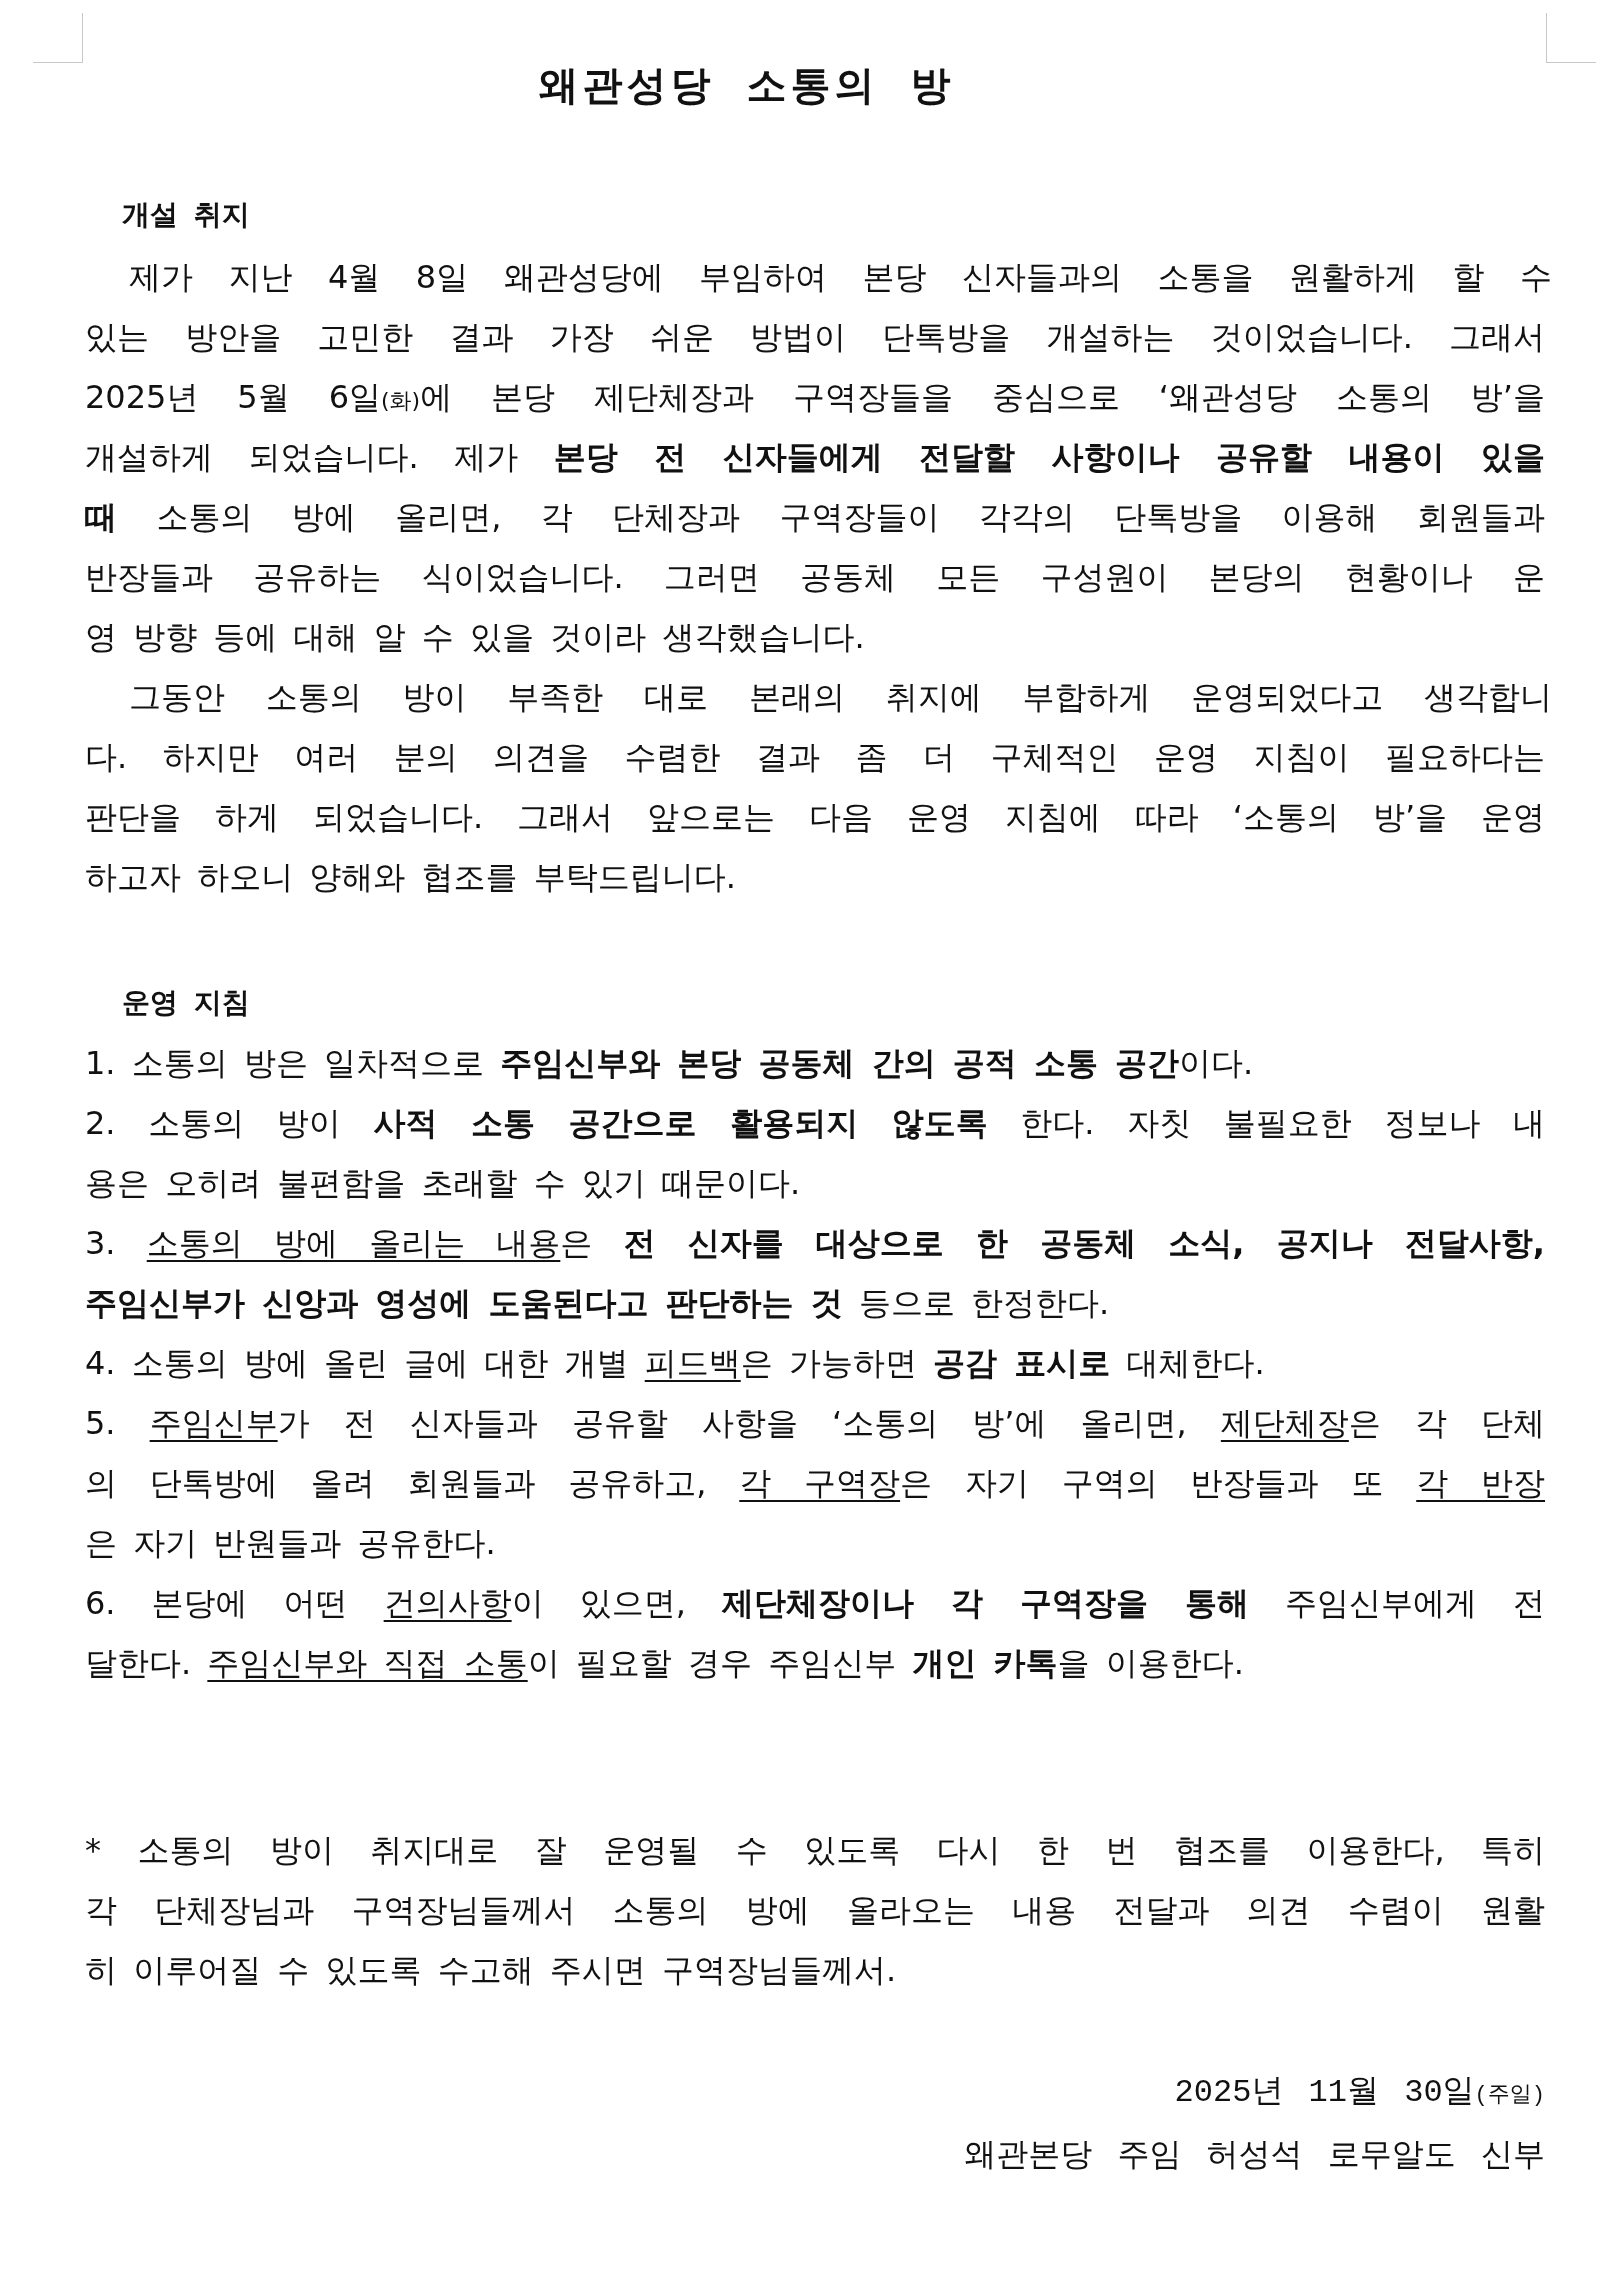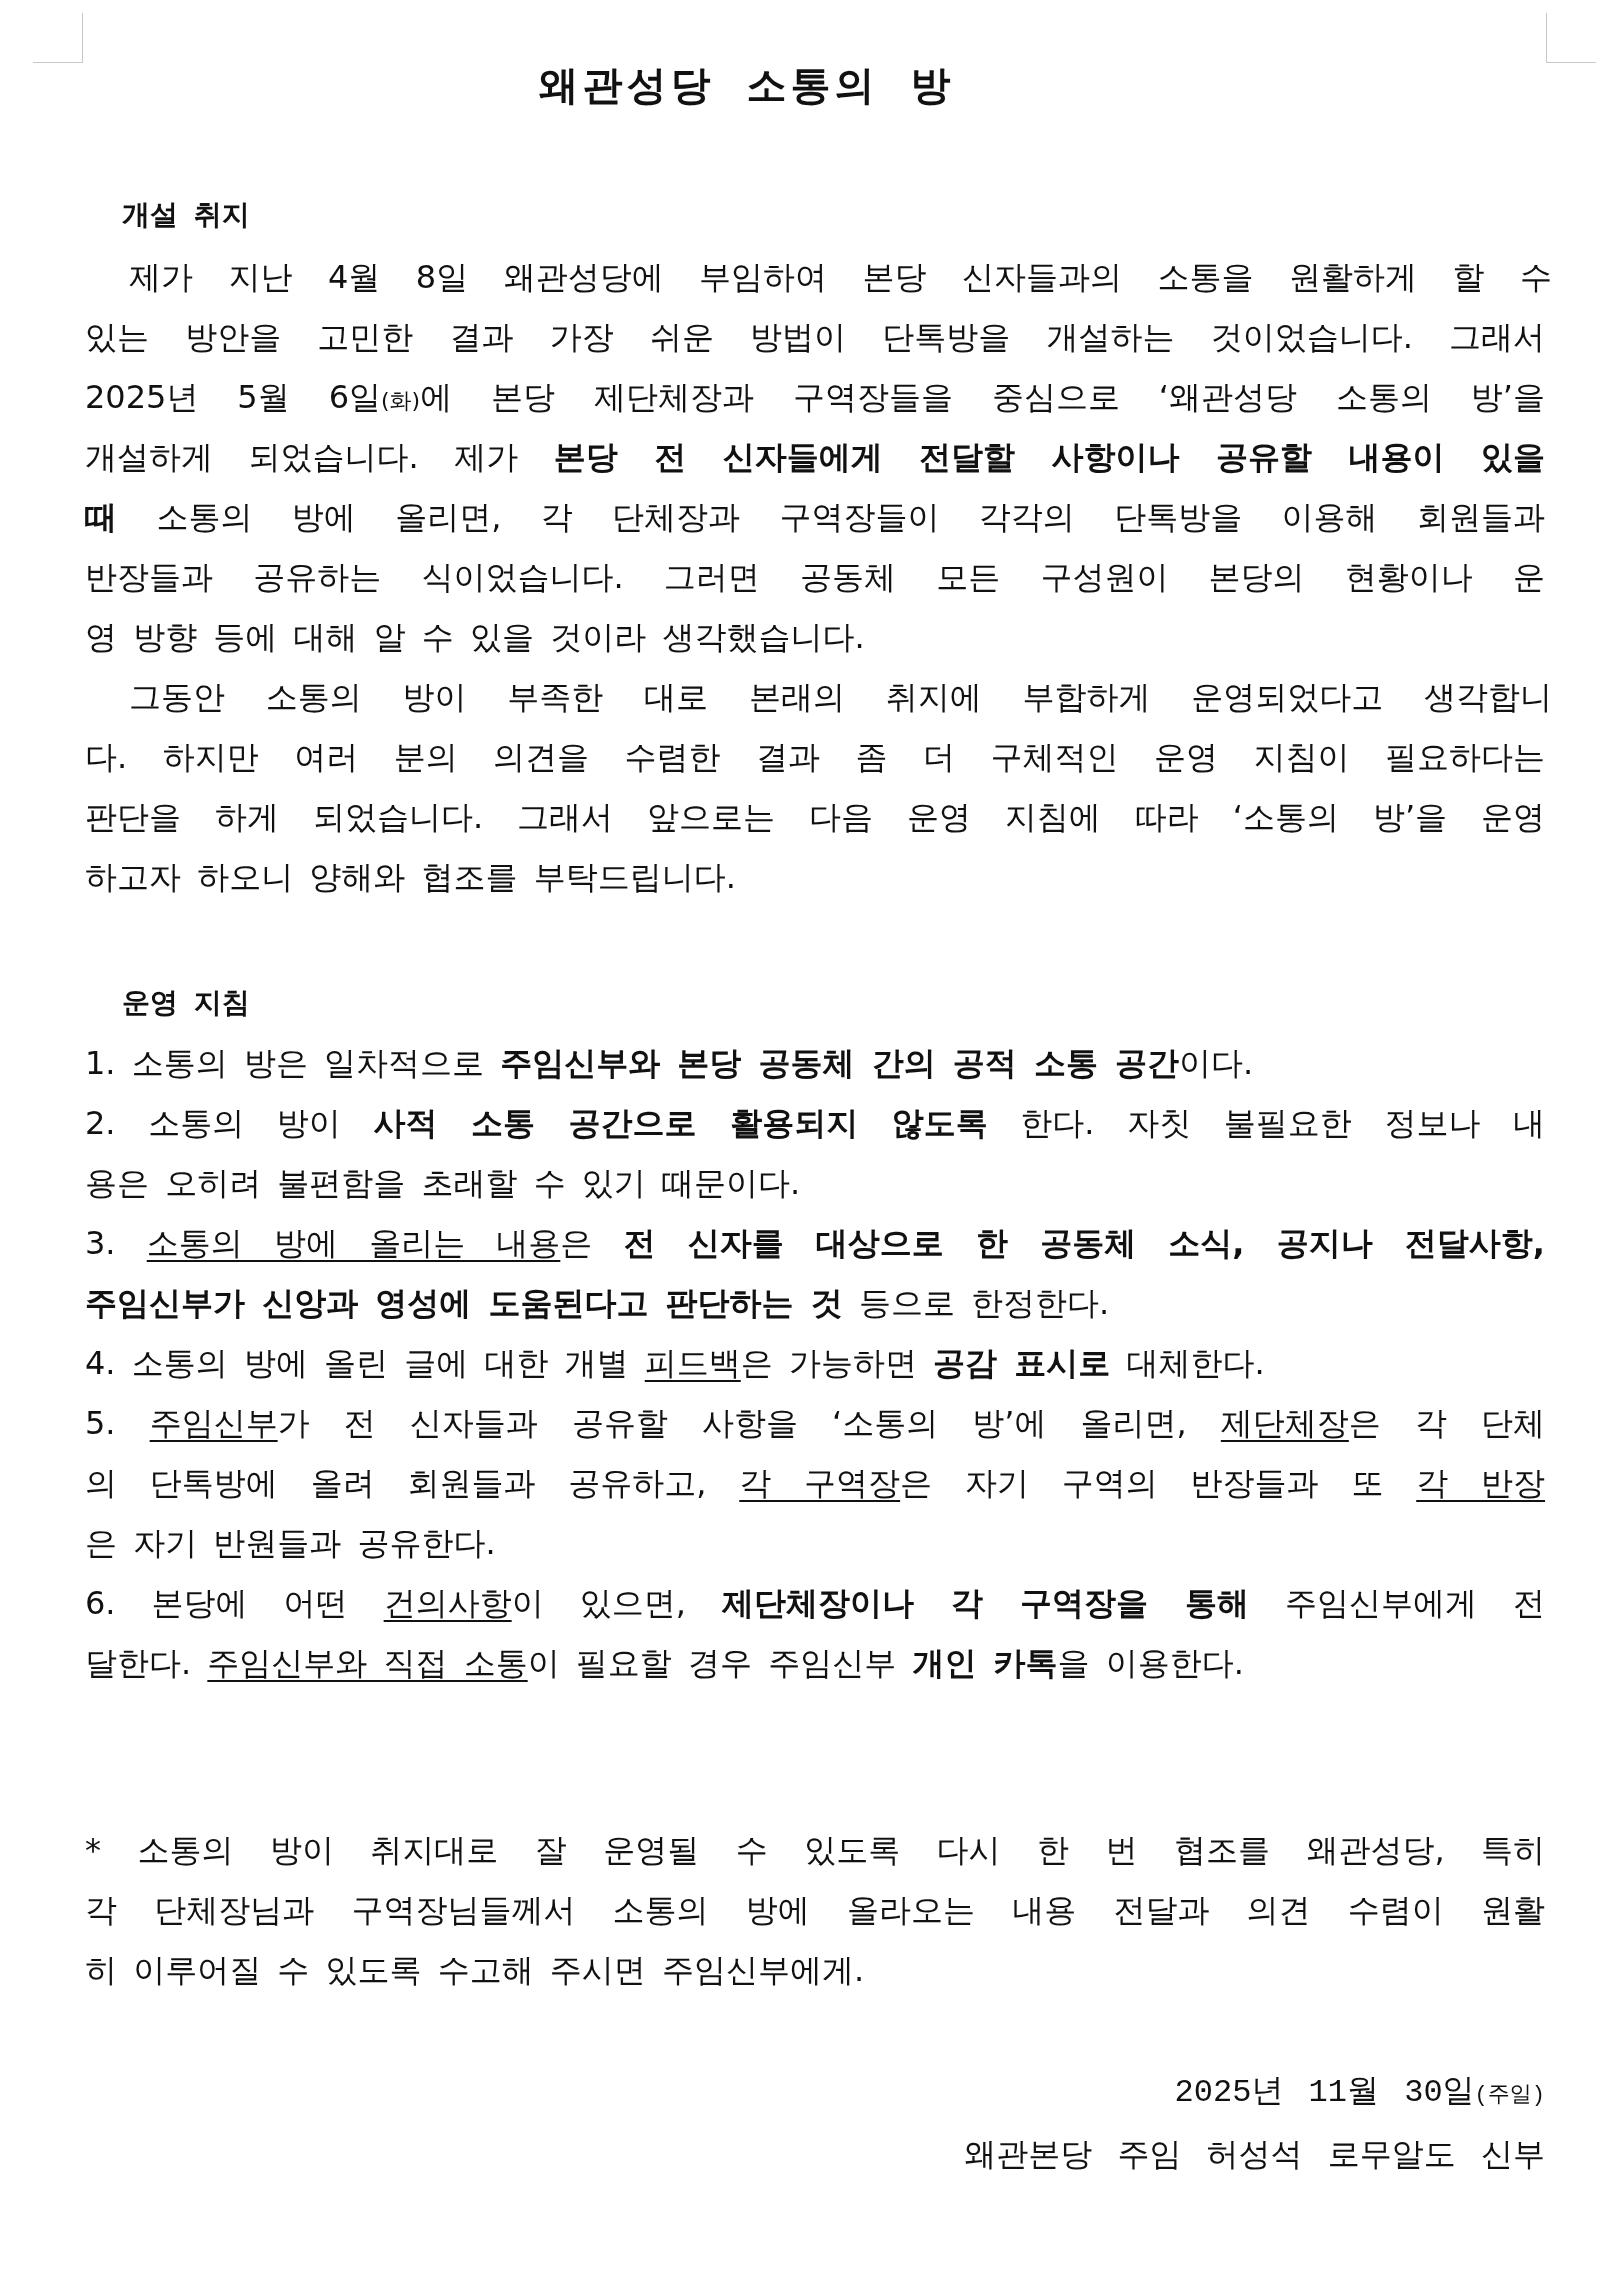--- a/index.html
+++ b/index.html
@@ -55,18 +55,18 @@
 
 <div class="line" style="top:1333px"><span>4. 소통의 방에 올린 글에 대한 개별 </span><u>피드백</u><span>은 가능하면 </span><b>공감 표시로</b><span> 대체한다.</span></div>
 
 <div class="line full" style="top:1393px"><span>5. </span><u>주임신부</u><span>가 전 신자들과 공유할 사항을 ‘소통의 방’에 올리면, </span><u>제단체장</u><span>은 각 단체</span></div>
 <div class="line full" style="top:1453px"><span>의 단톡방에 올려 회원들과 공유하고, </span><u>각 구역장</u><span>은 자기 구역의 반장들과 또 </span><u>각 반장</u></div>
 <div class="line" style="top:1513px">은 자기 반원들과 공유한다.</div>
 
 <div class="line full" style="top:1573px"><span>6. 본당에 어떤 </span><u>건의사항</u><span>이 있으면, </span><b>제단체장이나 각 구역장을 통해</b><span> 주임신부에게 전</span></div>
 <div class="line" style="top:1633px"><span>달한다. </span><u>주임신부와 직접 소통</u><span>이 필요할 경우 주임신부 </span><b>개인 카톡</b><span>을 이용한다.</span></div>
 
-<div class="line full" style="top:1820px">* 소통의 방이 취지대로 잘 운영될 수 있도록 다시 한 번 협조를 왜관성당, 특히</div>
+<div class="line full" style="top:1820px">* 소통의 방이 취지대로 잘 운영될 수 있도록 다시 한 번 협조를 이용한다, 특히</div>
 <div class="line full" style="top:1880px">각 단체장님과 구역장님들께서 소통의 방에 올라오는 내용 전달과 의견 수렴이 원활</div>
-<div class="line" style="top:1940px">히 이루어질 수 있도록 수고해 주시면 주임신부에게.</div>
+<div class="line" style="top:1940px">히 이루어질 수 있도록 수고해 주시면 구역장님들께서.</div>
 
 <div class="line right" style="top:2063px"><span>2025년 11월 30일</span><span class="small">(주일)</span></div>
 <div class="line right" style="top:2127px">왜관본당 주임 허성석 로무알도 신부</div>
 
 </body></html>

